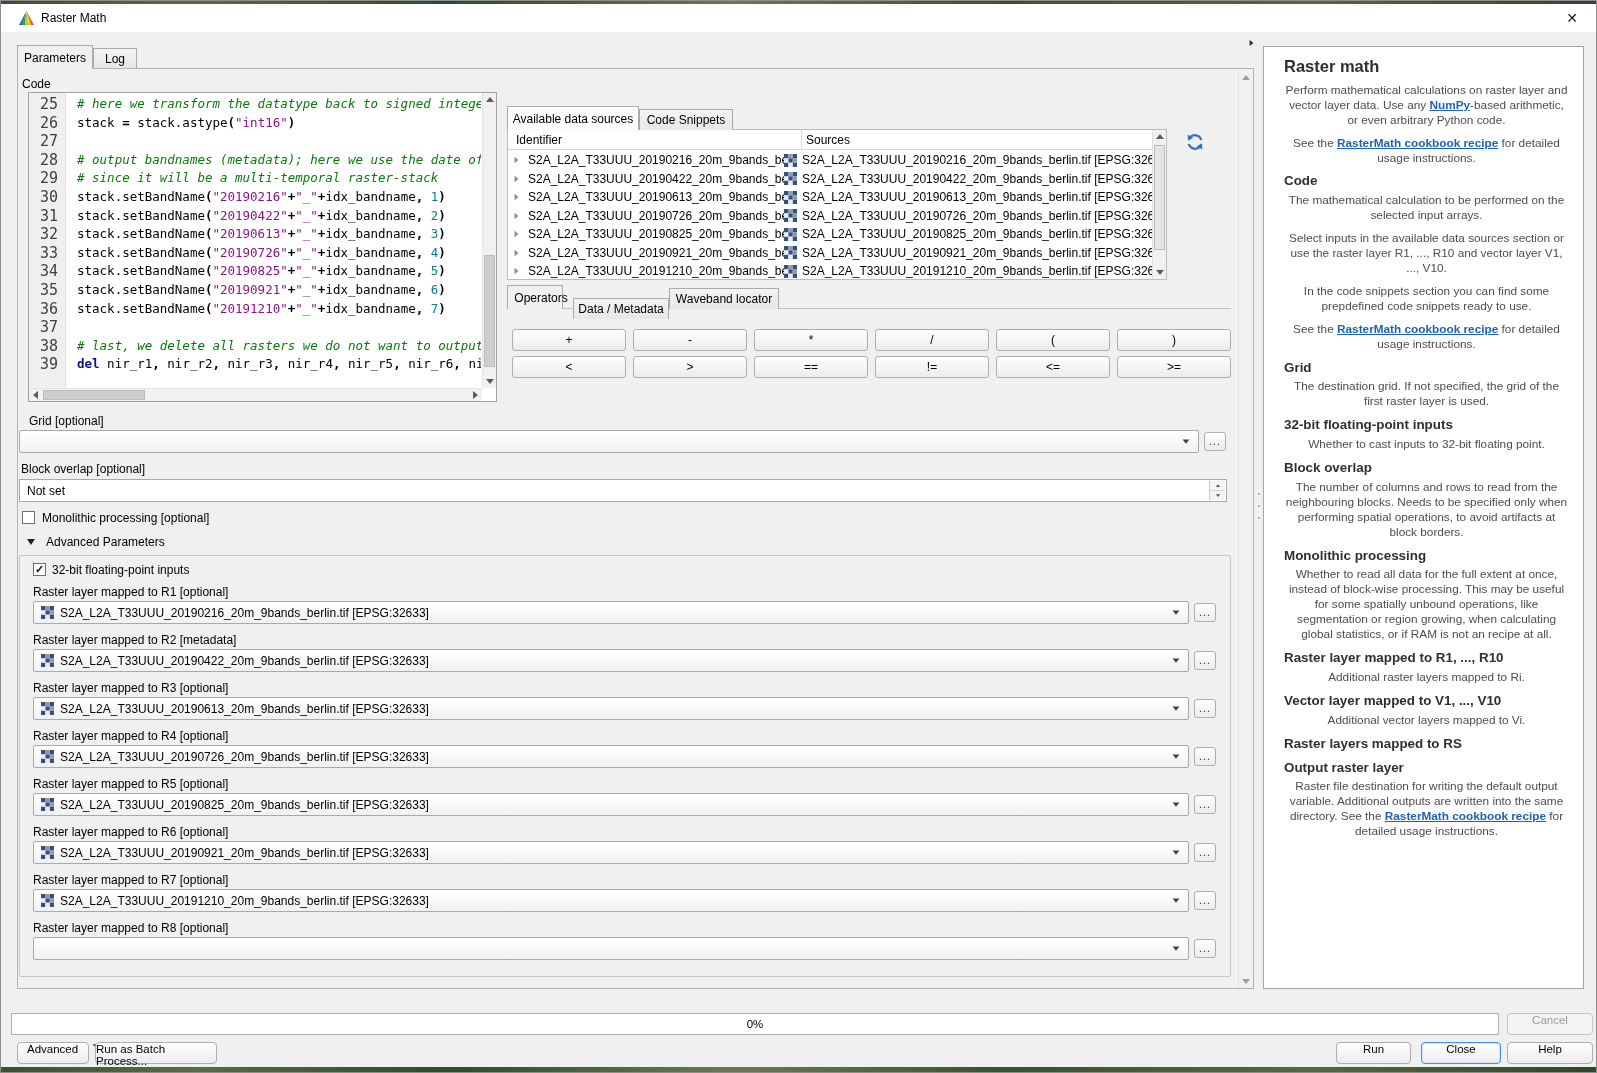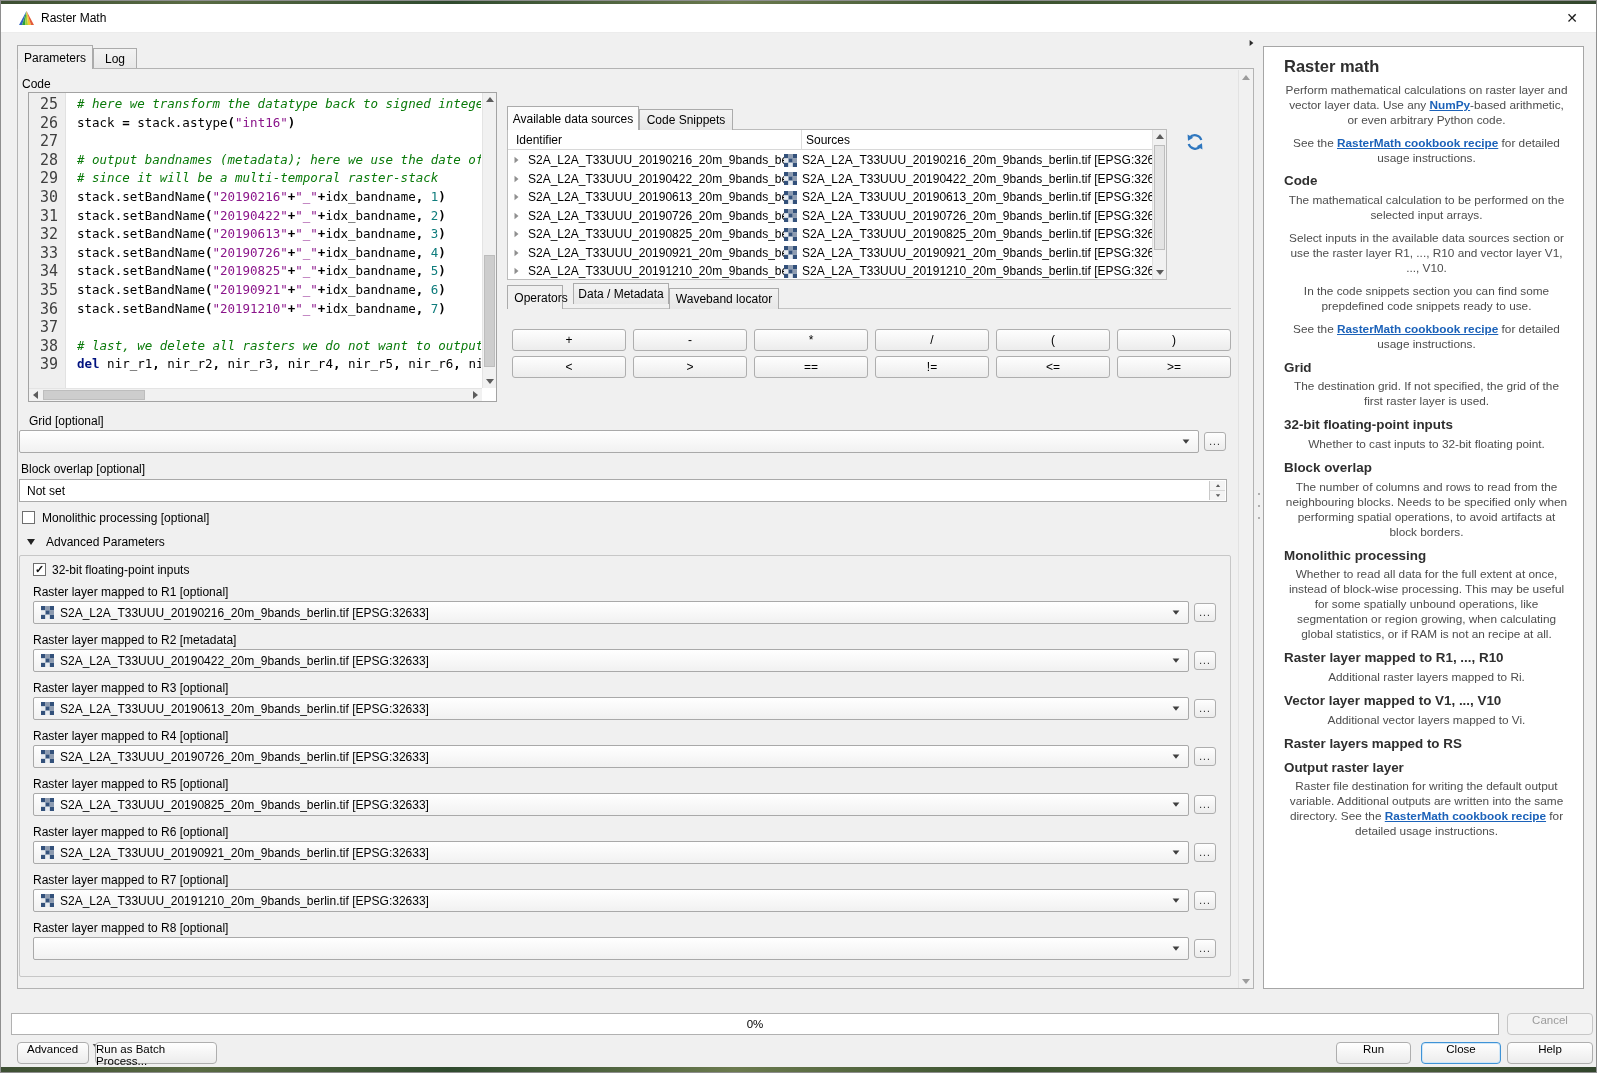--- a/index.html
+++ b/index.html
@@ -354,21 +354,21 @@
         <path d="M13.6 6.2 A6 6 0 0 0 3.2 4.2" fill="none" stroke="#2f77bf" stroke-width="2"></path>
         <polygon points="1.4,1.4 1.8,6.8 6.4,4.2" fill="#2f77bf"></polygon>
         <path d="M2.4 9.8 A6 6 0 0 0 12.8 11.8" fill="none" stroke="#2f77bf" stroke-width="2"></path>
         <polygon points="14.6,14.6 14.2,9.2 9.6,11.8" fill="#2f77bf"></polygon>
       </svg>
     </div>
 
     <div class="tab active" style="left:489px;top:216px;width:56px;height:24px;padding-left:12px;">
       <span>Operators</span>
     </div>
-    <div class="tab" style="left:555px;top:214px;width:96px;height:21px;">
+    <div class="tab" style="left:555px;top:229px;width:96px;height:21px;">
       <span>Data / Metadata</span>
     </div>
     <div class="tab" style="left:651px;top:219px;width:110px;height:21px;">
       <span>Waveband locator</span>
     </div>
     <div class="tabline" style="left:489px;top:239px;width:724px;"></div>
 
     <div class="op-row" style="top:260px;">
       <div class="obtn">
           <span>+</span>

